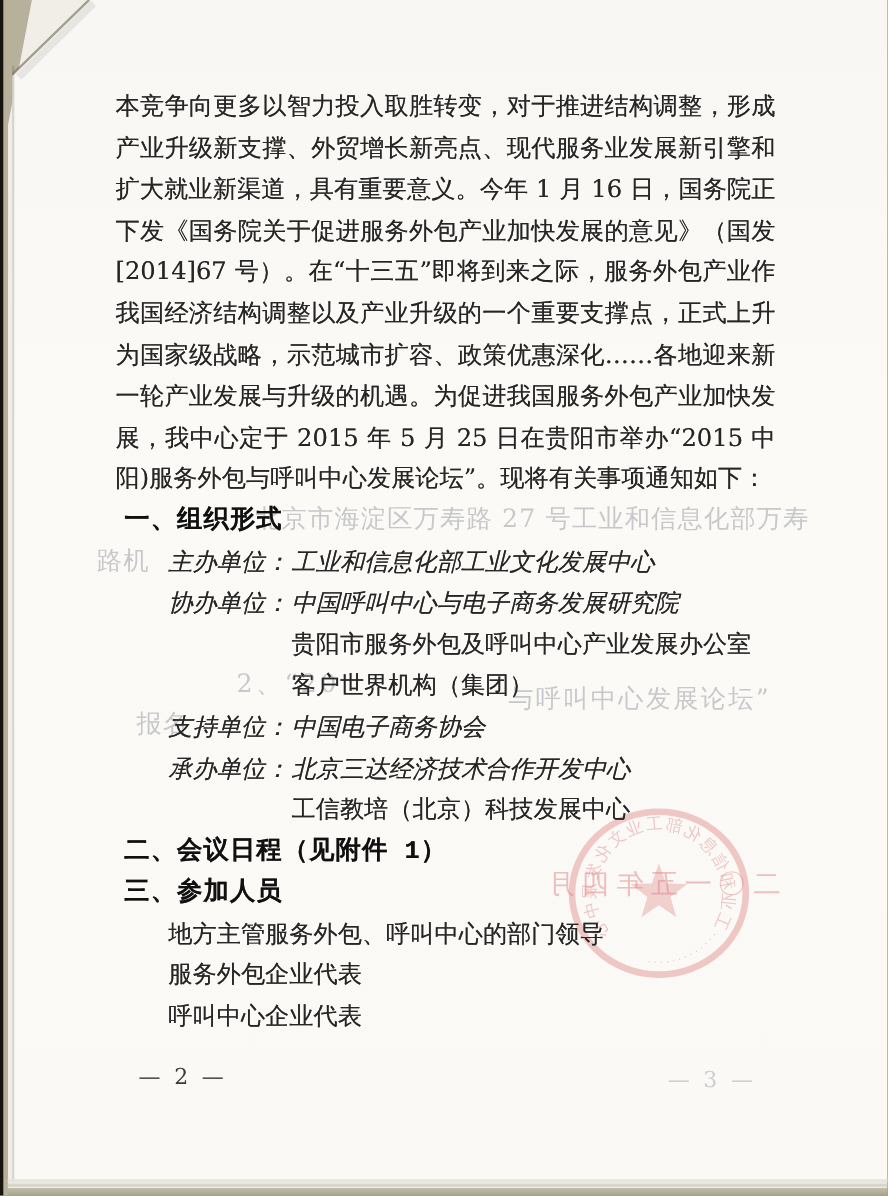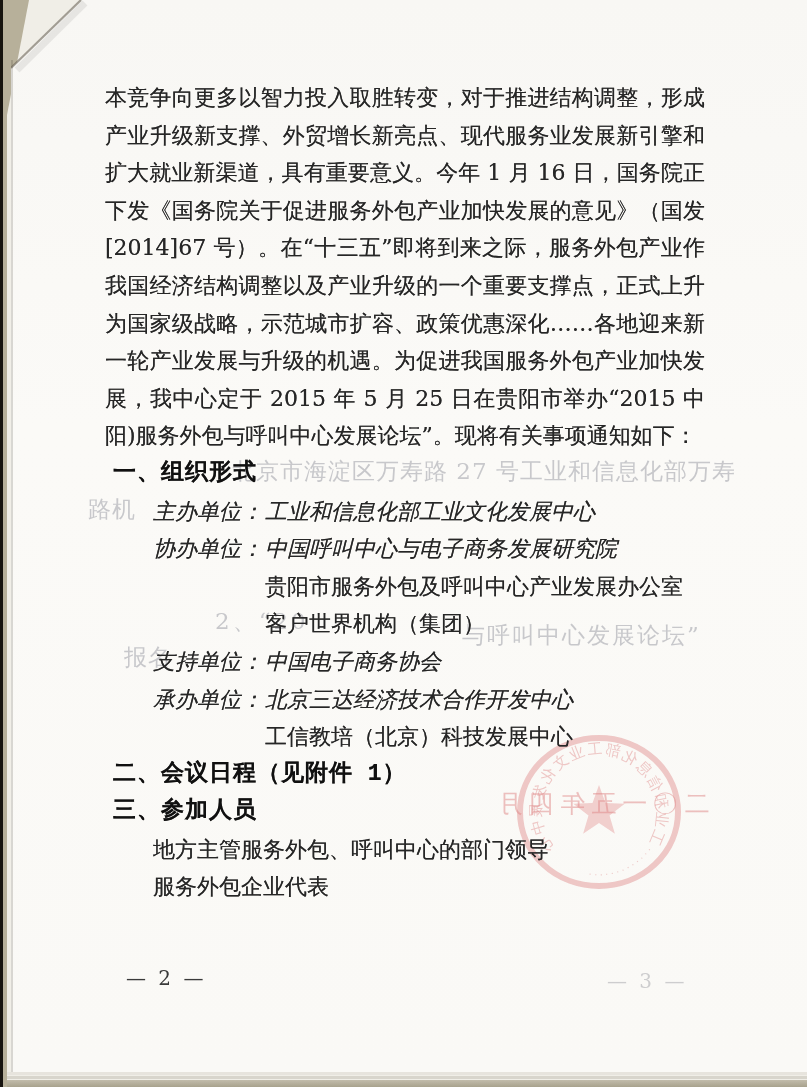--- a/index.html
+++ b/index.html
@@ -131,17 +131,18 @@
     </div>
     <div class="row cont">
       <span class="val">工信教培（北京）科技发展中心</span>
     </div>
 
     <div class="row h">二、会议日程（见附件 1）</div>
     <div class="row h">三、参加人员</div>
 
     <div class="row att">地方主管服务外包、呼叫中心的部门领导</div>
     <div class="row att">服务外包企业代表</div>
+    <div class="row att">呼叫中心企业代表</div>
   </div>
 
   <div class="pagenum">— 2 —</div>
 
 </div>
 
 </body></html>

